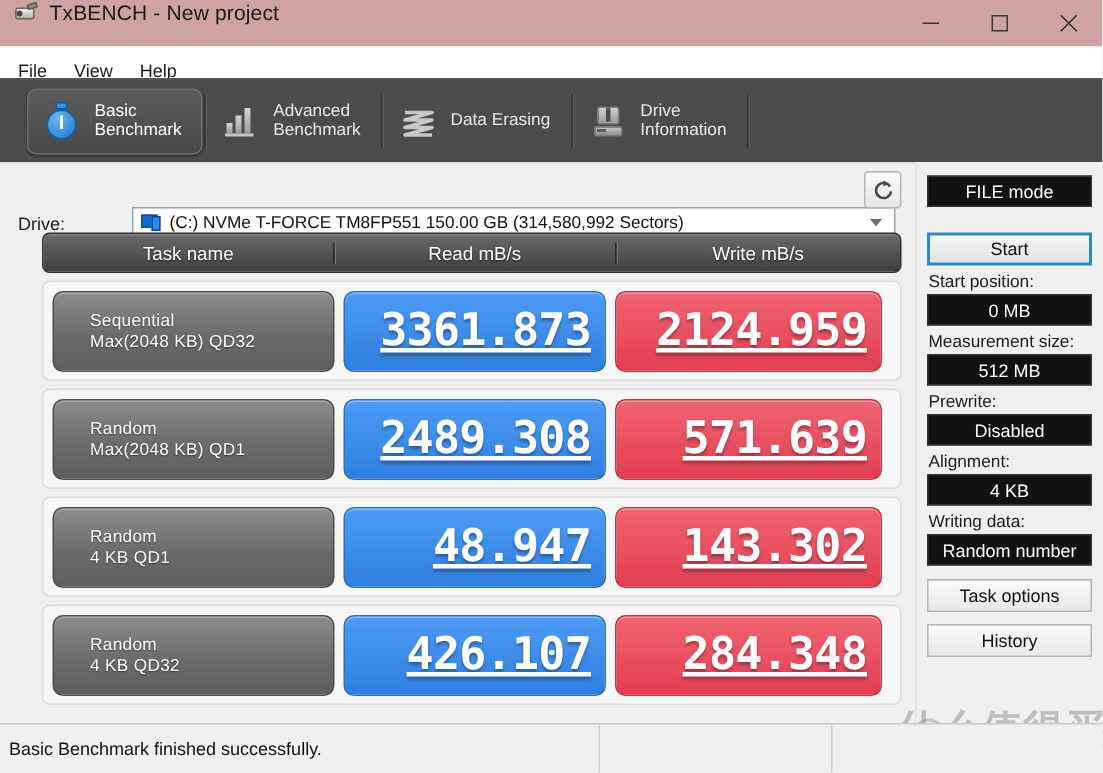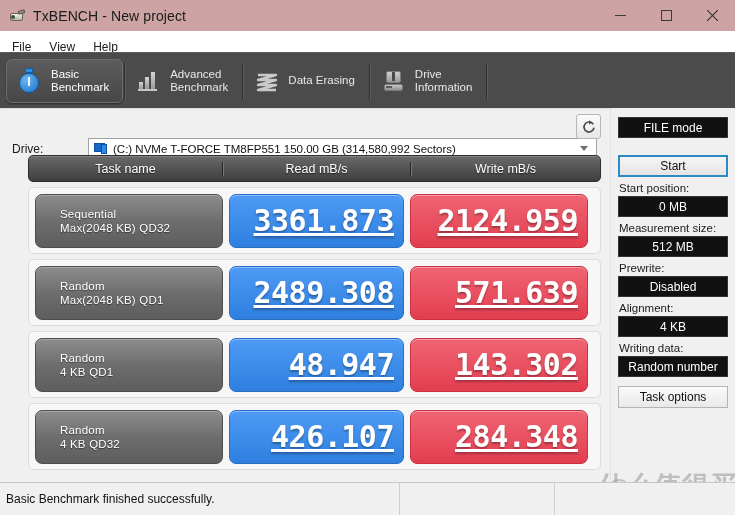--- a/index.html
+++ b/index.html
@@ -16,21 +16,21 @@
     width: 735px; height: 515px;
     background: #f0f0f0;
     overflow: hidden;
   }
 
   
   .titlebar {
     position: absolute; left: 0; top: 0;
     width: 735px; height: 31px;
     background: #cda3a3;
-    display: flex; align-items: center;
+    display: flex; 
   }
   .titlebar-icon {
     width: 16px; height: 16px;
     margin-left: 9px; margin-right: 8px;
     position: relative; flex: none;
   }
   .titlebar-icon .gi-body {
     position: absolute; left: 1px; top: 5px;
     width: 13px; height: 8px;
     background: linear-gradient(#f3f3ef, #b7b2a6);
@@ -91,21 +91,21 @@
   }
   .menu-item:first-child { margin-left: 3px; }
 
   
   .tabstrip {
     position: absolute; left: 0; top: 52px;
     width: 735px; height: 56px;
     background: #4b4b4b;
     border-top: 1px solid #5a5a5a;
     display: flex; align-items: center;
-    padding-left: 6px;
+    padding-left: 18px;
   }
   .tab {
     height: 44px;
     display: flex; align-items: center;
     padding: 0 13px 0 10px;
     position: relative;
     flex: none;
   }
   .tab.active {
     background: linear-gradient(#5c5c5c, #474747);
@@ -544,20 +544,21 @@
 
     <div class="side-lbl">Alignment:</div>
     <div class="side-black">4 KB</div>
 
     <div class="side-lbl">Writing data:</div>
     <div class="side-black">Random number</div>
 
     <div style="height:9px"></div>
     <div class="side-btn">Task options</div>
     <div style="height:8px"></div>
+    <div class="side-btn">History</div>
   </div>
 
   <div class="watermark-badge">值</div>
   <div class="watermark">什么值得买</div>
 
   <div class="statusbar">
     <div class="status-seg1">
       <span class="status-text">Basic Benchmark finished successfully.</span>
     </div>
     <div class="status-seg2"></div>

